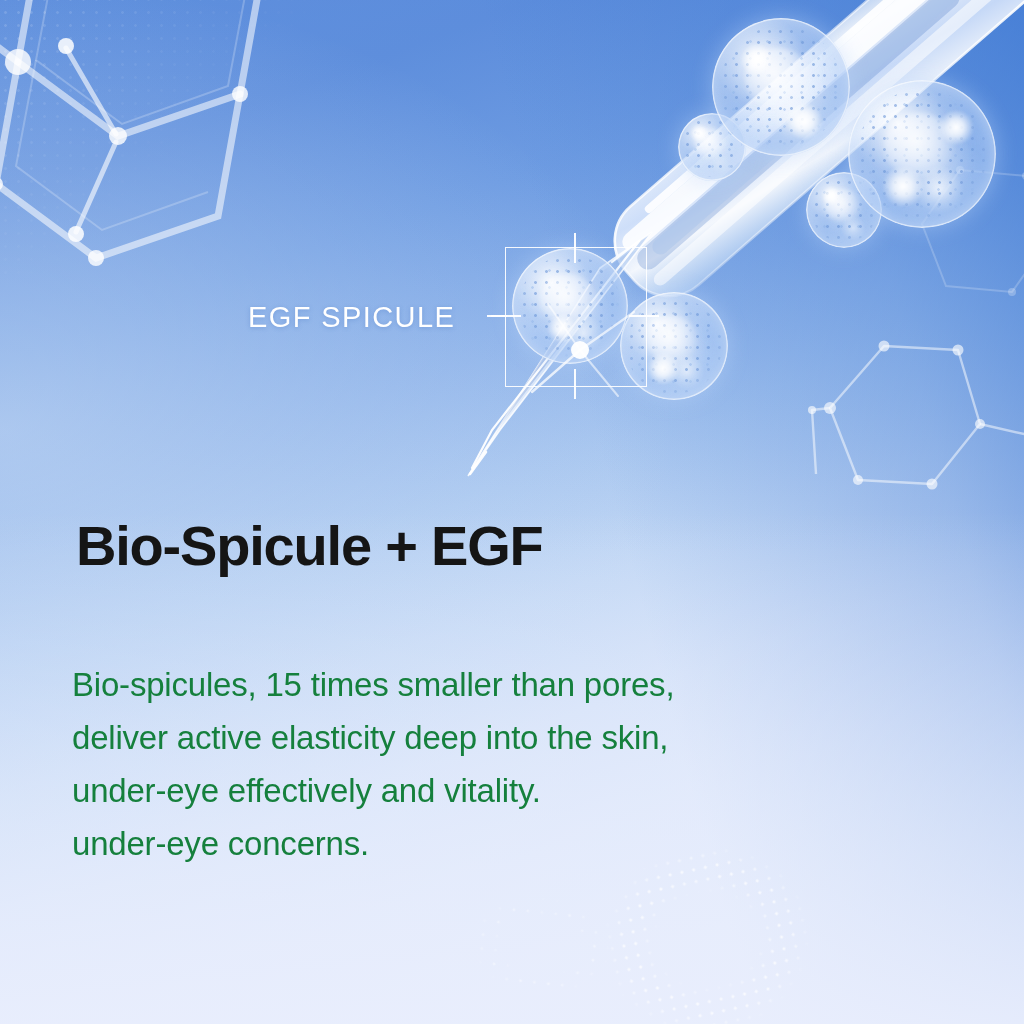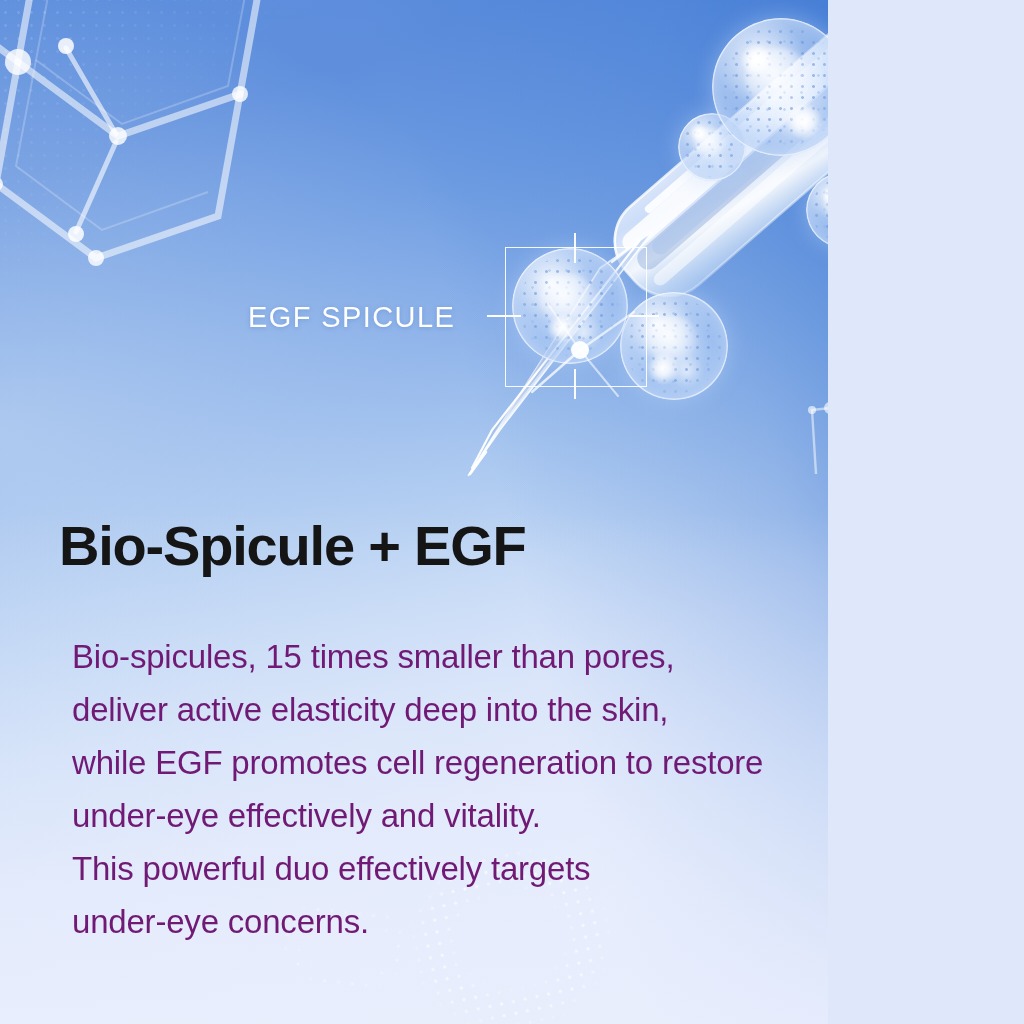--- a/index.html
+++ b/index.html
@@ -1,21 +1,21 @@
 <!DOCTYPE html>
 <html><head>
 <meta charset="utf-8">
 <style>
   html,body{margin:0;padding:0;}
   body{
     width:1024px;height:1024px;overflow:hidden;
     font-family:"Liberation Sans", sans-serif;
     background:#dfe7fa;
   }
-  #stage{position:relative;width:828px;height:1024px;overflow:hidden;}
+  #stage{position:relative;width:1024px;height:1024px;overflow:hidden;}
 
   
   .bg-base{
     position:absolute;inset:0;
     background:linear-gradient(160deg,
       #6f9de2 0%,
       #6b99e0 14%,
       #7ba7e6 26%,
       #95b9ec 38%,
       #aecbf1 48%,
@@ -129,27 +129,27 @@
     color:#ffffff;
     font-size:29px;
     letter-spacing:1.4px;
     font-weight:400;
     white-space:nowrap;
     text-shadow:0 1px 4px rgba(60,110,190,.35);
   }
 
   
   .headline{
-    position:absolute;left:59px;top:513px;
+    position:absolute;left:76px;top:513px;
     font-size:56px;font-weight:700;color:#151515;
     letter-spacing:-1.2px;white-space:nowrap;
   }
   .body-copy{
-    position:absolute;left:72px;top:630px;
-    font-size:33px;line-height:53px;color:#701a75;
+    position:absolute;left:72px;top:658px;
+    font-size:33px;line-height:53px;color:#15803d;
     font-weight:400;letter-spacing:-.2px;
   }
   .body-copy .ln{display:block;white-space:nowrap;}
 </style>
 </head>
 <body>
 
 <div id="stage">
 
   <div class="bg-base"></div>
@@ -343,19 +343,17 @@
   <div class="bg-bottom-light"></div>
 
   <div class="dots dots-a"></div>
   <div class="dots dots-b"></div>
 
   <div class="headline">Bio-Spicule + EGF</div>
 
   <div class="body-copy" id="body-copy">
       <span class="ln">Bio-spicules, 15 times smaller than pores,</span>
       <span class="ln">deliver active elasticity deep into the skin,</span>
-      <span class="ln">while EGF promotes cell regeneration to restore</span>
       <span class="ln">under-eye effectively and vitality.</span>
-      <span class="ln">This powerful duo effectively targets</span>
       <span class="ln">under-eye concerns.</span>
     </div>
 
 </div>
 
 </body></html>

